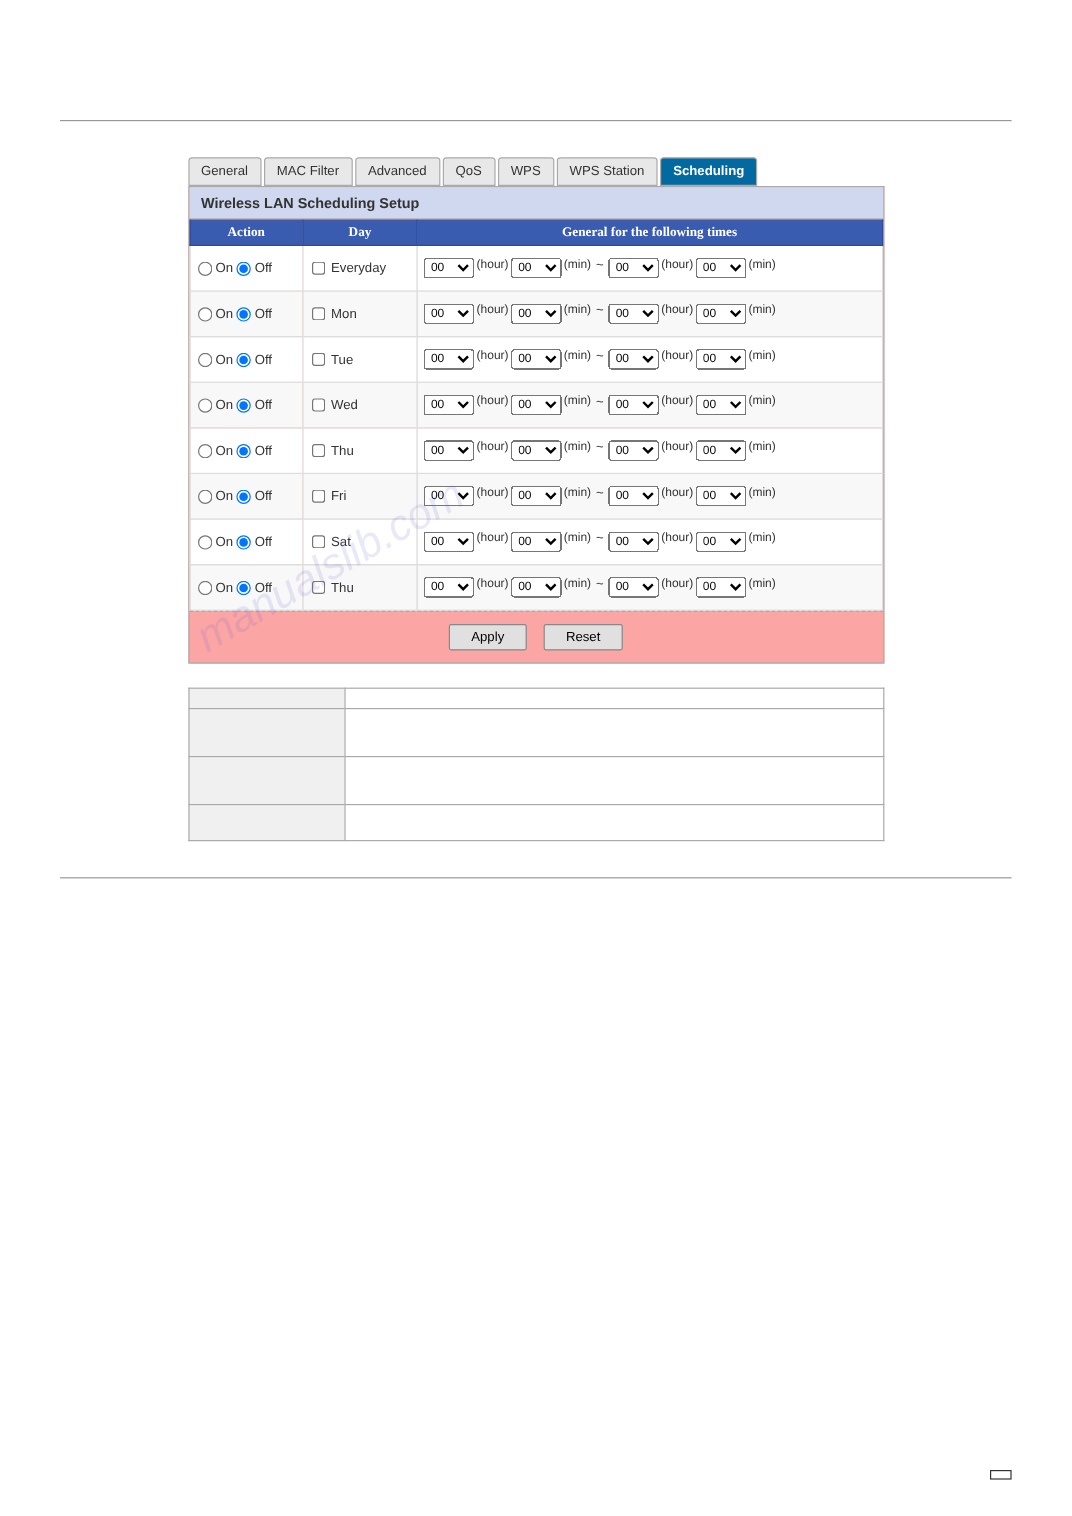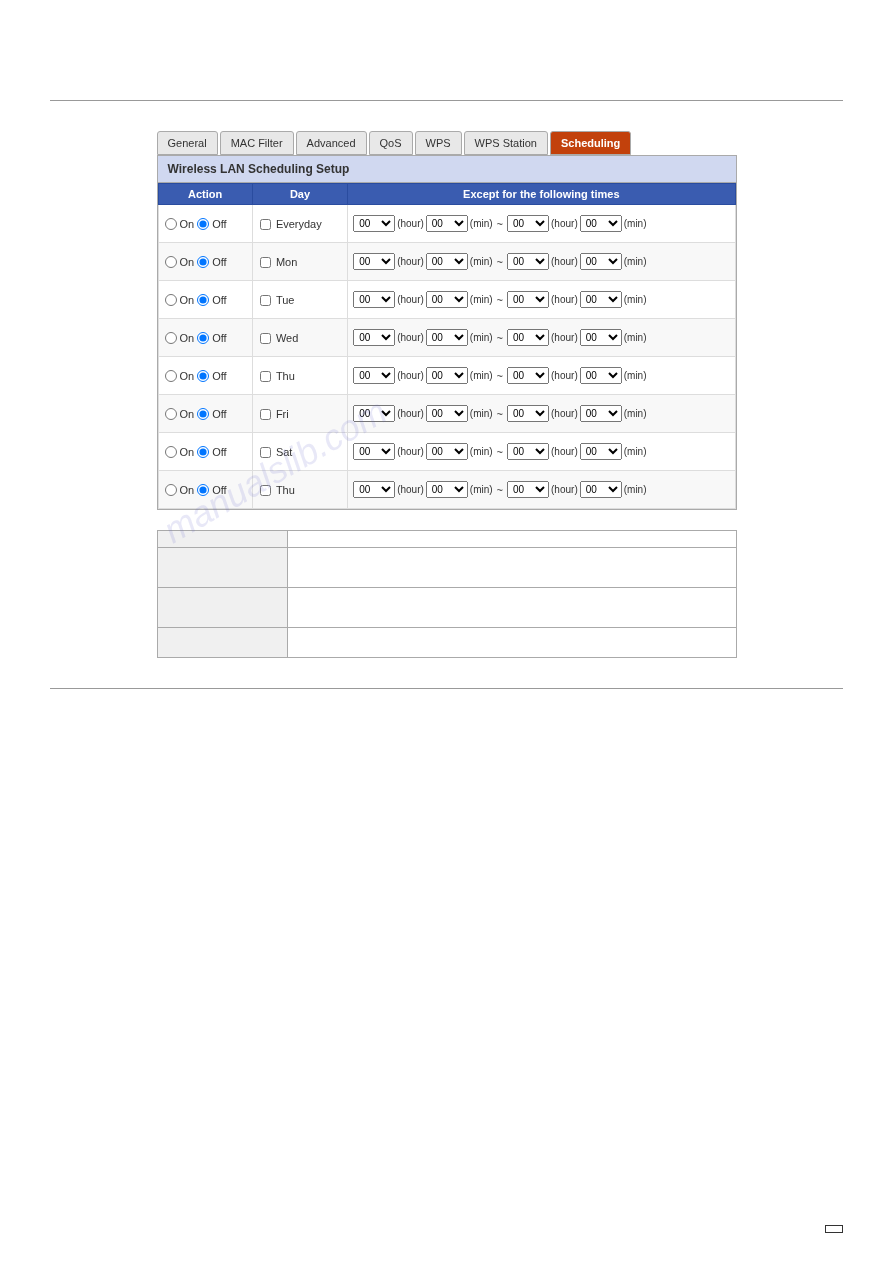--- a/index.html
+++ b/index.html
@@ -43,21 +43,21 @@
       border: 1px solid #aaa;
       background: #e8e8e8;
       color: #333;
       font-size: 11px;
       cursor: pointer;
       margin-right: 2px;
       border-radius: 3px 3px 0 0;
     }
 
     .tab.active {
-      background: #c2410c;
+      background: #0369a1;
       color: #fff;
       font-weight: bold;
     }
 
     
     .content-box {
       border: 1px solid #aaa;
       background: #fca5a5;
       padding: 0;
     }
@@ -83,20 +83,21 @@
       width: 100%;
       border-collapse: collapse;
     }
 
     .schedule-table th {
       background: #3a5cb0;
       color: #fff;
       padding: 4px 8px;
       font-size: 11px;
       border: 1px solid #2a4c9f;
+      font-family: Liberation Serif, serif;
     }
 
     .schedule-table td {
       padding: 10px 5px;
       border: 1px solid #ddd;
       font-size: 11px;
       text-align: left;
       background: #fff;
     }
 
@@ -106,28 +107,27 @@
 
     .action-cell {
       display: flex;
       align-items: center;
       gap: 2px;
       white-space: nowrap;
     }
 
     .day-cell {
       display: flex;
-      align-items: flex-end;
+      align-items: flex-start;
       gap: 3px;
       white-space: nowrap;
     }
 
     .time-cell {
       display: flex;
-      align-items: center;
       gap: 2px;
       white-space: nowrap;
       flex-wrap: nowrap;
     }
 
     .time-cell select {
       width: 42px;
       font-size: 10px;
       padding: 1px;
     }
@@ -244,21 +244,21 @@
     <div class="content-box">
 
       <div class="section-header">Wireless LAN Scheduling Setup</div>
 
 
       <table class="schedule-table">
         <thead>
           <tr>
             <th>Action</th>
             <th>Day</th>
-            <th colspan="8">Except for the following times</th>
+            <th colspan="8">General for the following times</th>
           </tr>
         </thead>
         <tbody id="schedule-tbody">
 
         <tr>
               <td>
     <div class="action-cell">
       <input type="radio" name="action_0" value="on" style="">
       <span>On</span>
       <input type="radio" name="action_0" value="off" checked="" style="">
@@ -484,20 +484,24 @@
                   <select><option value="00">00</option><option value="01">01</option><option value="02">02</option><option value="03">03</option><option value="04">04</option><option value="05">05</option><option value="06">06</option><option value="07">07</option><option value="08">08</option><option value="09">09</option><option value="10">10</option><option value="11">11</option><option value="12">12</option><option value="13">13</option><option value="14">14</option><option value="15">15</option><option value="16">16</option><option value="17">17</option><option value="18">18</option><option value="19">19</option><option value="20">20</option><option value="21">21</option><option value="22">22</option><option value="23">23</option></select>
                   <span class="label">(hour)</span>
                   <select><option value="00">00</option><option value="01">01</option><option value="02">02</option><option value="03">03</option><option value="04">04</option><option value="05">05</option><option value="06">06</option><option value="07">07</option><option value="08">08</option><option value="09">09</option><option value="10">10</option><option value="11">11</option><option value="12">12</option><option value="13">13</option><option value="14">14</option><option value="15">15</option><option value="16">16</option><option value="17">17</option><option value="18">18</option><option value="19">19</option><option value="20">20</option><option value="21">21</option><option value="22">22</option><option value="23">23</option><option value="24">24</option><option value="25">25</option><option value="26">26</option><option value="27">27</option><option value="28">28</option><option value="29">29</option><option value="30">30</option><option value="31">31</option><option value="32">32</option><option value="33">33</option><option value="34">34</option><option value="35">35</option><option value="36">36</option><option value="37">37</option><option value="38">38</option><option value="39">39</option><option value="40">40</option><option value="41">41</option><option value="42">42</option><option value="43">43</option><option value="44">44</option><option value="45">45</option><option value="46">46</option><option value="47">47</option><option value="48">48</option><option value="49">49</option><option value="50">50</option><option value="51">51</option><option value="52">52</option><option value="53">53</option><option value="54">54</option><option value="55">55</option><option value="56">56</option><option value="57">57</option><option value="58">58</option><option value="59">59</option></select>
                   <span class="label">(min)</span>
                 </div>
               </td>
             </tr>
           </tbody>
       </table>
 
+      <div class="button-row">
+        <button class="btn">Apply</button>
+        <button class="btn">Reset</button>
+      </div>
 
     </div>
   </div>
 
   <table class="bottom-table">
     <tbody>
       <tr>
         <td class="label-cell"></td>
         <td></td>
       </tr>

